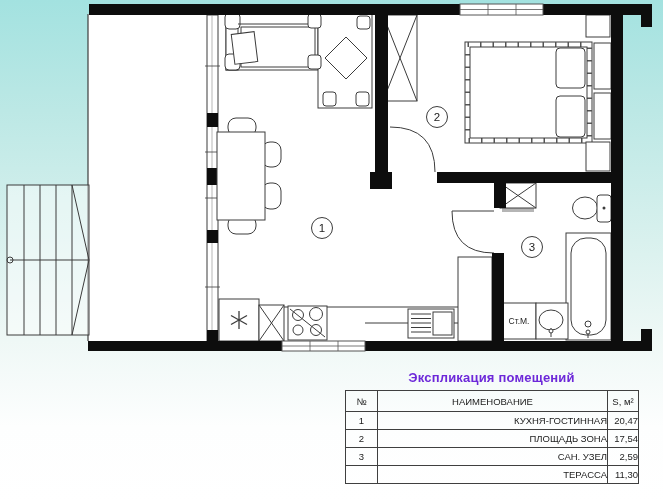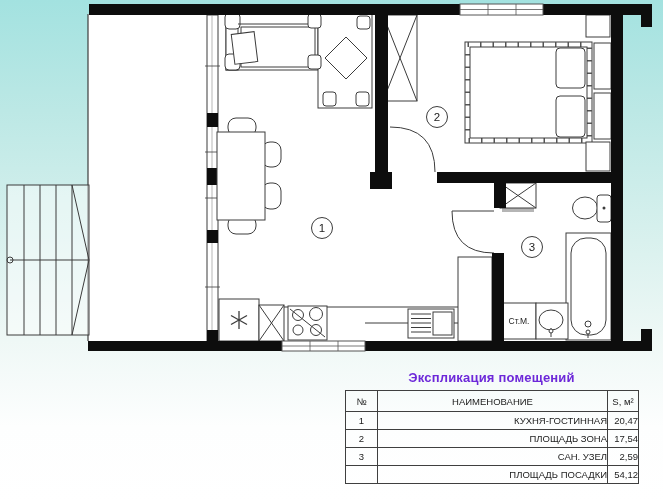--- a/index.html
+++ b/index.html
@@ -239,17 +239,17 @@
       <td class="c-name">ПЛОЩАДЬ ЗОНА</td>
       <td class="c-area">17,54</td>
     </tr>
     <tr>
       <td class="c-num">3</td>
       <td class="c-name">САН. УЗЕЛ</td>
       <td class="c-area">2,59</td>
     </tr>
     <tr>
       <td class="c-num"></td>
-      <td class="c-name">ПЛОЩАДЬ ПОСАДКИ</td>
-      <td class="c-area">54,12</td>
+      <td class="c-name">ТЕРАССА</td>
+      <td class="c-area">11,30</td>
     </tr>
   </tbody>
 </table>
 
 </body></html>

